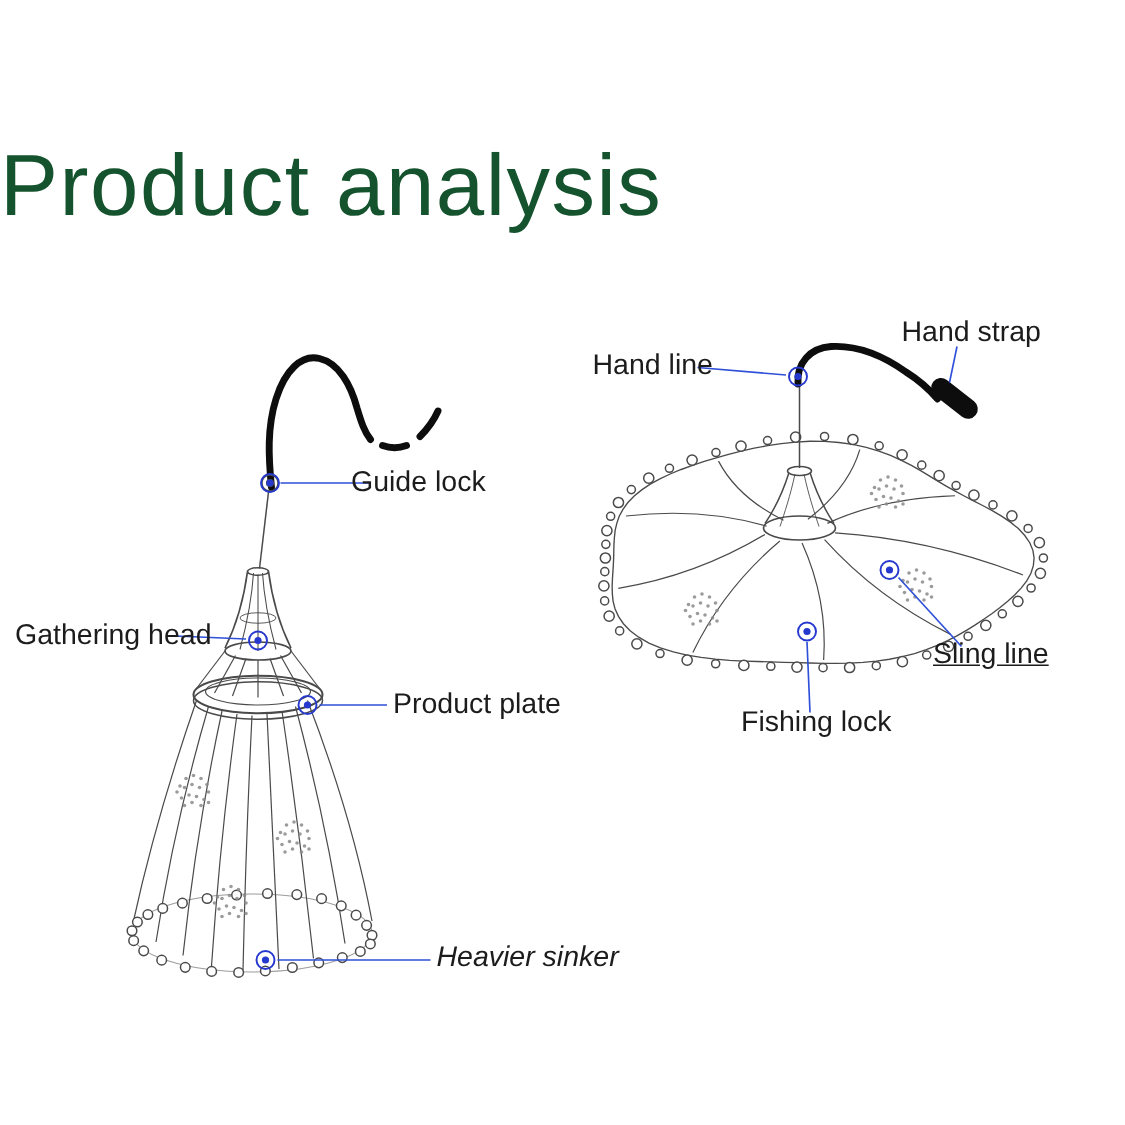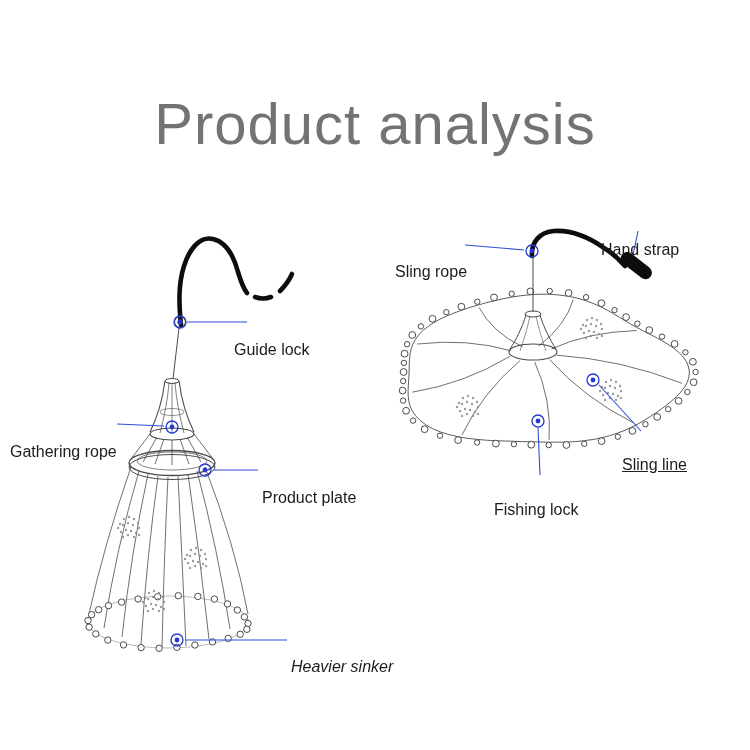--- a/index.html
+++ b/index.html
@@ -7,34 +7,33 @@
   body {
     position:relative;
     background:#ffffff;
     font-family:"Liberation Sans", sans-serif;
     overflow:hidden;
   }
   .stage { position:absolute; inset:0; width:750px; height:750px; }
   .title {
     position:absolute;
     top:90px; left:0; width:750px;
-    text-align:center;
+    text-align:left;
     font-size:58px;
     font-weight:400;
     letter-spacing:1px;
-    color:#737373;
+    color:#14532d;
   }
   #sketch { position:absolute; left:0; top:0; width:750px; height:750px; }
   .part-label {
     position:absolute;
     transform:translateY(-50%);
-    font-size:16px;
+    font-size:19px;
     color:var(--text,#1c1c1c);
     white-space:nowrap;
-    margin-top:28px;
   }
   .sketch-line { stroke:var(--sketch,#4a4a4a); fill:none; }
   .rope { stroke:var(--rope,#0d0d0d); stroke-width:4.6; fill:none; stroke-linecap:round; }
   .bead { fill:#ffffff; stroke:#4a4a4a; stroke-width:1; }
   .dot { fill:#8a8a8a; opacity:0.85; }
   .leader { stroke:var(--leader,#2e4fd8); stroke-width:1.1; }
   .marker-outer { fill:none; stroke:var(--marker,#2639cf); stroke-width:1.3; }
   .marker-inner { fill:var(--marker,#2639cf); stroke:none; }
 </style>
 </head>
@@ -354,20 +353,20 @@
       <circle class="marker-outer" cx="593" cy="380" r="6"></circle>
         <circle class="marker-inner" cx="593" cy="380" r="2.4"></circle>
     </g>
     <g>
       <circle class="marker-outer" cx="538" cy="421" r="6"></circle>
         <circle class="marker-inner" cx="538" cy="421" r="2.4"></circle>
     </g>
   </svg>
 
   <div class="part-label" style="left:234px; top:322px;">Guide lock</div>
-  <div class="part-label" style="left:10px;  top:424px;">Gathering rope</div>
+  <div class="part-label" style="left:10px;  top:424px;">Gathering head</div>
   <div class="part-label" style="left:262px; top:470px;">Product plate</div>
   <div class="part-label" style="left:291px; top:639px;font-style:italic;">Heavier sinker</div>
-  <div class="part-label" style="left:395px; top:244px;">Sling rope</div>
+  <div class="part-label" style="left:395px; top:244px;">Hand line</div>
   <div class="part-label" style="left:601px; top:222px;">Hand strap</div>
   <div class="part-label" style="left:622px; top:437px;text-decoration:underline;">Sling line</div>
   <div class="part-label" style="left:494px; top:482px;">Fishing lock</div>
 </div>
 
 </body></html>

